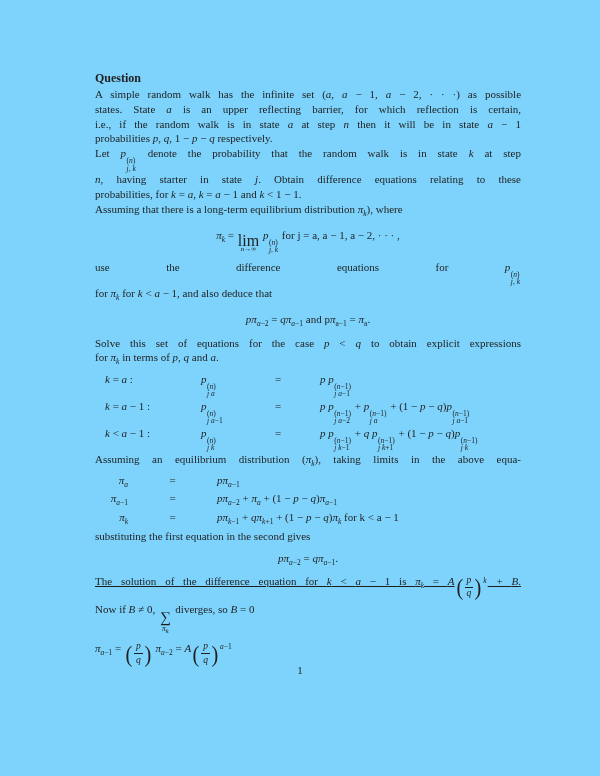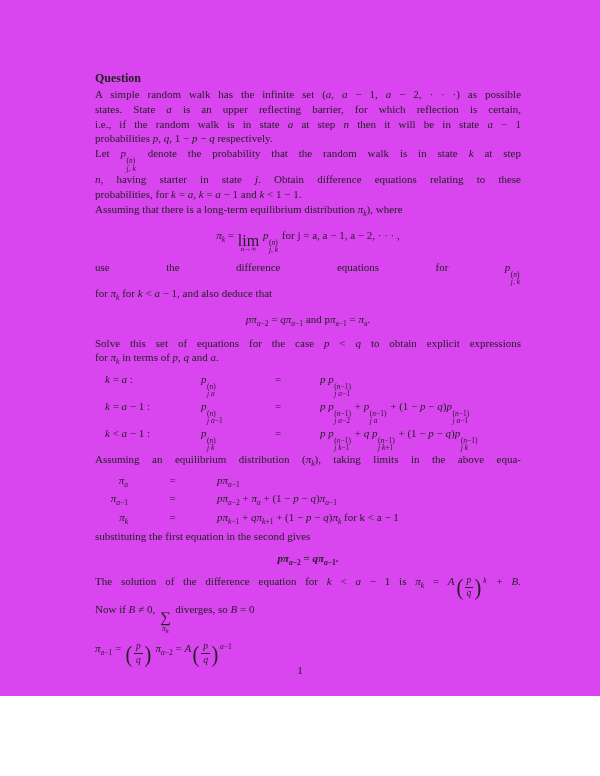--- a/index.html
+++ b/index.html
@@ -1,32 +1,32 @@
 <!DOCTYPE html>
 <html><head>
 <meta charset="utf-8">
 <style>
   html,body{margin:0;padding:0;background:#ffffff;}
   body{width:600px;height:776px;overflow:hidden;
        font-family:"Liberation Serif",serif;font-size:11px;color:#1f1f1f;}
-  .page{position:relative;width:600px;height:696px;background:#d946ef;}
+  .page{position:relative;width:600px;height:776px;background:#7dd3fc;}
   .content{position:absolute;left:95px;top:71px;width:426px;}
 
   .hd{font-weight:bold;font-size:12px;line-height:14px;}
   .h-q{margin:0 0 2px 0;}
   .h-a{margin:16px 0 8px 0;}
 
   .pb{margin:0;}
   .line{line-height:14.75px;}
   .just{text-align:justify;text-align-last:justify;}
 
   .display{text-align:center;}
   .d1{margin:8px 0 6px 0;}
   .d2{margin:8px 0 8px 0;}
-  .d3{margin:8px 0 8px 0;font-weight:bold;}
+  .d3{margin:8px 0 8px 0;}
 
   .it{font-style:italic;}
   .rm{font-style:normal;}
 
   .sb{font-size:7.5px;vertical-align:-2.5px;}
   .sb .sb, .smb .sb{font-size:6.5px;vertical-align:-2px;}
 
   .ss{display:inline-flex;flex-direction:column;align-items:flex-start;
       vertical-align:-6px;line-height:1;margin-left:0.5px;margin-right:1px;}
   .ssu,.ssd{font-size:7.5px;line-height:7.5px;white-space:pre;}
@@ -55,21 +55,21 @@
   .eqrow{display:grid;line-height:16.2px;gap:31px;}
   .a1{margin-top:1px;}
   .a1 .eqrow{grid-template-columns:65px 35px 22px auto;padding-left:10px;}
   .a2{margin-top:2px;}
   .a2 .eqrow{grid-template-columns:33px 27px auto;line-height:15.2px;}
   .a1 .c3{text-align:center;}
   .a2 .c1{text-align:right;}
   .a2 .c2{text-align:center;}
   .cell{white-space:nowrap;}
 
-  .pb-sol{margin-top:5px;}
+  .pb-sol{margin-top:5px;text-decoration:underline;}
   .pb-sum{margin-top:3px;}
   .pb-fin{margin-top:6px;}
 
   .footer{position:absolute;left:0;top:664px;width:600px;text-align:center;
           font-size:11px;}
 </style>
 </head>
 <body>
 
 <div class="page">

